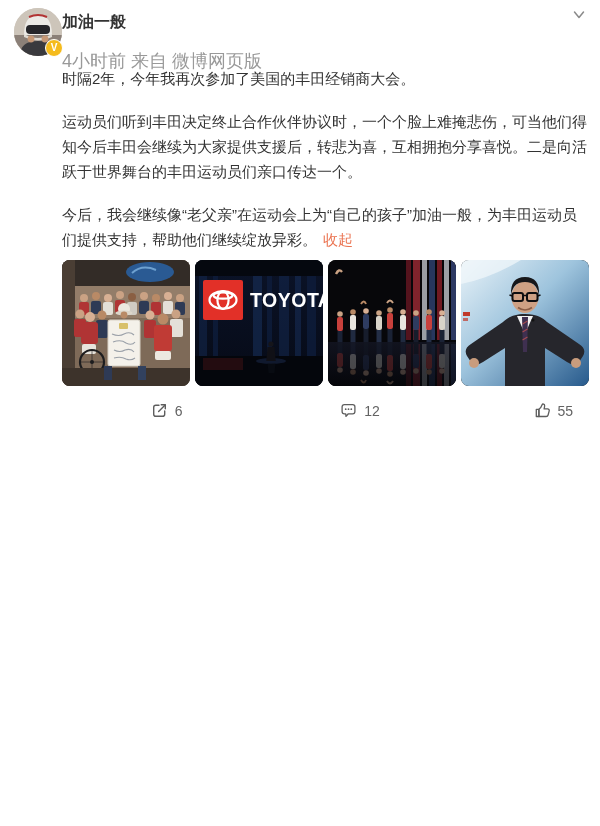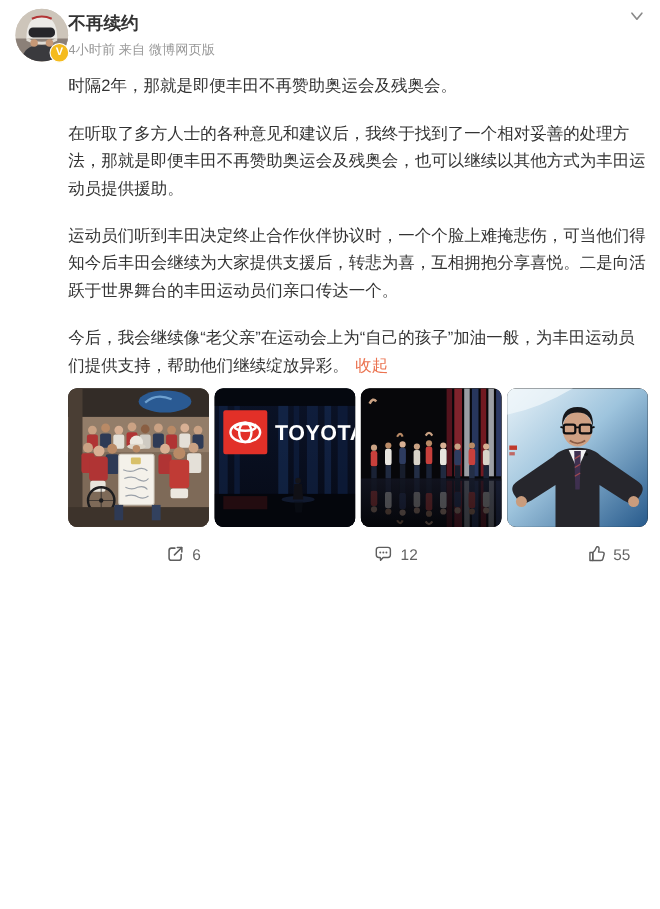--- a/index.html
+++ b/index.html
@@ -10,21 +10,21 @@
   .post{position:relative;width:600px;height:826px;}
   .more-chevron{position:absolute;top:6px;right:12px;width:18px;height:18px;cursor:pointer;}
   
   .header{position:relative;padding:10px 0 0 62px;height:48px;}
   .avatar-wrap{position:absolute;left:14px;top:8px;width:48px;height:48px;}
   .avatar{width:48px;height:48px;border-radius:50%;overflow:hidden;background:#cdc5ba;display:block;}
   .v-badge{position:absolute;left:31px;top:31px;width:16px;height:16px;border-radius:50%;
     background:#f5bb1d;border:1.5px solid #ffffff;color:#ffffff;font-size:10px;font-weight:bold;
     display:flex;align-items:center;justify-content:center;line-height:1;}
   .username{font-size:16px;font-weight:700;color:#333;line-height:20px;padding-top:2px;cursor:pointer;}
-  .meta{font-size:12px;color:#999999;margin-top:5px;}
+  .meta{font-size:18px;color:#999999;margin-top:17px;}
   .meta span{cursor:pointer;}
   .meta .sep{color:#999;cursor:default;}
   
   .content{margin-left:62px;width:527px;}
   .text{margin-top:8px;font-size:15px;line-height:25px;color:#333;}
   .text p{margin:0 0 18px 0;}
   .text p:last-child{margin-bottom:8px;}
   .collapse{color:#eb7350;margin-left:6px;cursor:pointer;text-decoration:none;}
   
   .pics{display:flex;gap:5px;}
@@ -53,33 +53,32 @@
         <path d="M6 48 Q6 33 24 33 Q42 33 42 48 Z" fill="#3a3a3e"></path>
         <path d="M10 27 Q10 7 24 7 Q38 7 38 27 Z" fill="#eceae6"></path>
         <path d="M15 9 Q24 5 33 9" stroke="#b23434" stroke-width="2" fill="none"></path>
         <rect x="12" y="17" width="24" height="9" rx="4" fill="#26262a"></rect>
         <path d="M10 26 Q24 34 38 26 L38 29 Q24 36 10 29 Z" fill="#dfdbd4"></path>
         <circle cx="17" cy="31" r="3.4" fill="#c69876"></circle>
         <circle cx="31" cy="31" r="3.4" fill="#c69876"></circle>
       </svg>
       <div class="v-badge">V</div>
     </div>
-    <div class="username">不再续约</div>
+    <div class="username">加油一般</div>
     <div class="meta">
       <span>4小时前</span>
       <span class="sep">来自</span>
       <span>微博网页版</span>
     </div>
   </div>
 
   <div class="content">
 
     <div class="text">
-        <p>时隔2年，那就是即便丰田不再赞助奥运会及残奥会。</p>
-        <p>在听取了多方人士的各种意见和建议后，我终于找到了一个相对妥善的处理方法，那就是即便丰田不再赞助奥运会及残奥会，也可以继续以其他方式为丰田运动员提供援助。</p>
+        <p>时隔2年，今年我再次参加了美国的丰田经销商大会。</p>
         <p>运动员们听到丰田决定终止合作伙伴协议时，一个个脸上难掩悲伤，可当他们得知今后丰田会继续为大家提供支援后，转悲为喜，互相拥抱分享喜悦。二是向活跃于世界舞台的丰田运动员们亲口传达一个。</p>
         <p>今后，我会继续像“老父亲”在运动会上为“自己的孩子”加油一般，为丰田运动员们提供支持，帮助他们继续绽放异彩。<a class="collapse">收起</a></p>
       </div>
 
     <div class="pics">
 
       <div class="pic">
         <svg viewBox="0 0 128 126" preserveAspectRatio="none">
           <rect width="128" height="126" fill="#7e6a58"></rect>
           <rect width="128" height="30" fill="#332c27"></rect>

